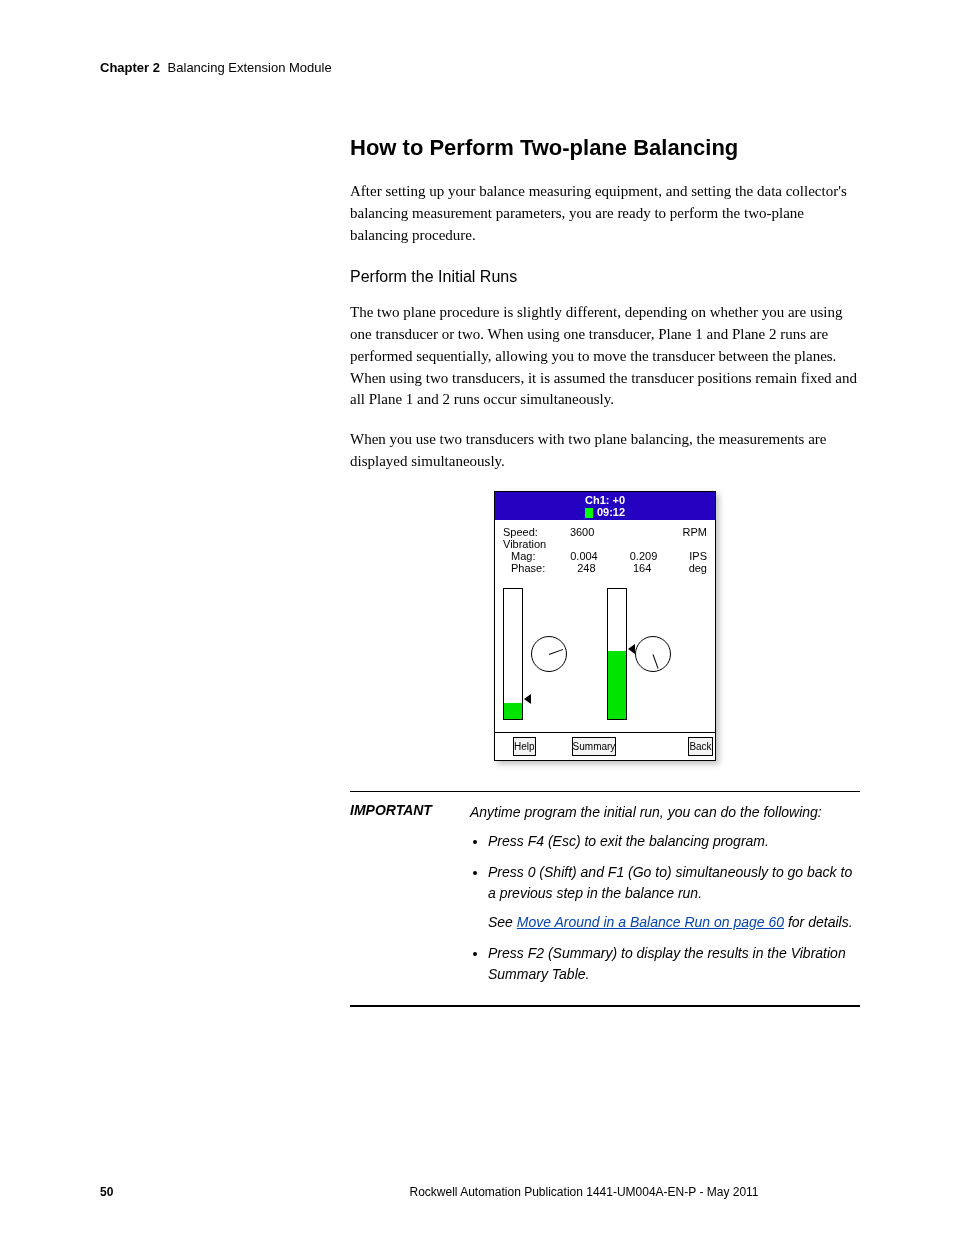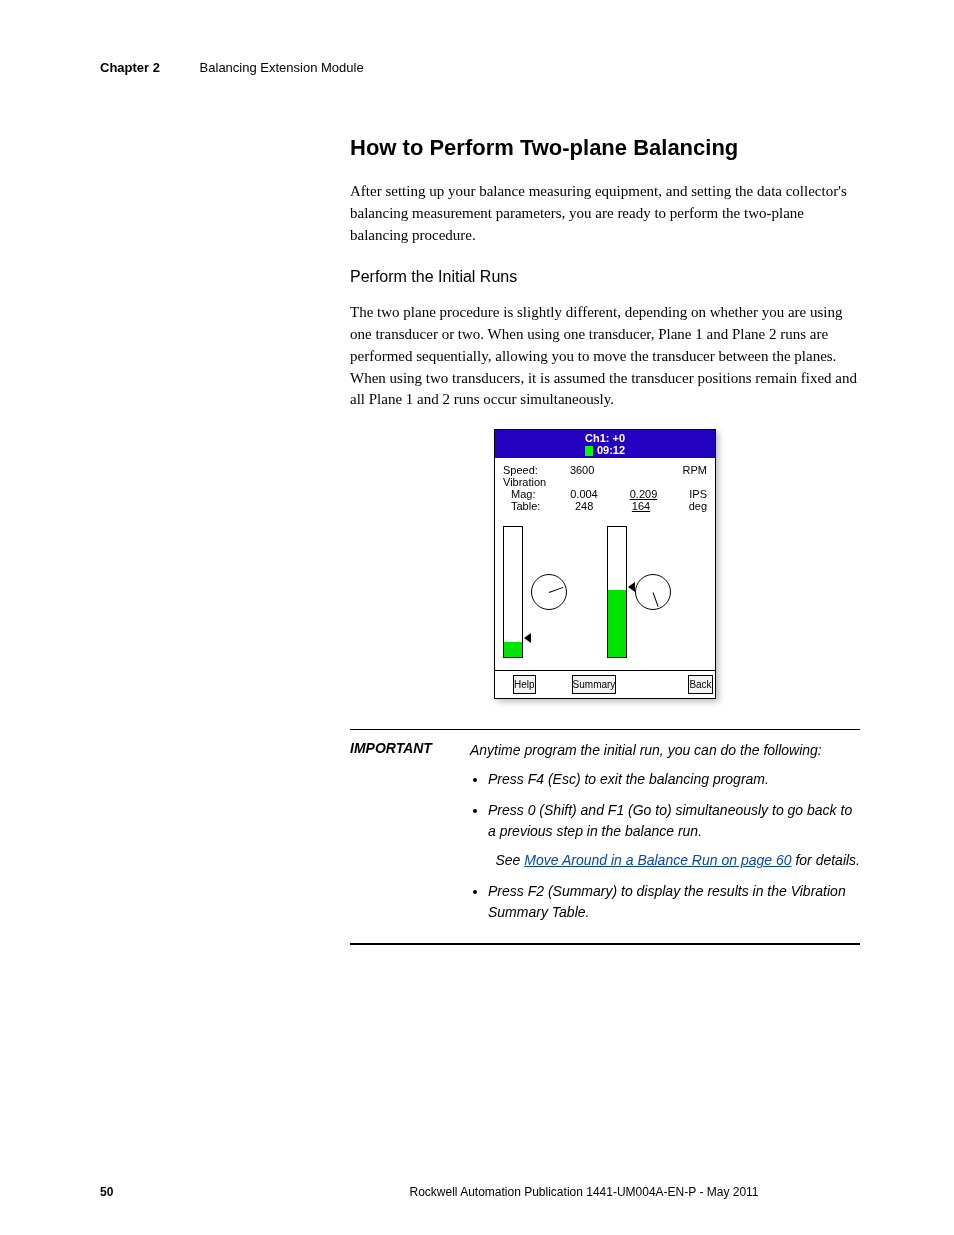--- a/index.html
+++ b/index.html
@@ -18,21 +18,21 @@
     box-sizing: border-box;
     height: 100%;
     position: relative;
   }
   .header {
     font-family: Arial, Helvetica, sans-serif;
     font-size: 13px;
     margin-bottom: 60px;
   }
   .header-chapter { font-weight: bold; }
-  .header-title { margin-left: 36px; }
+  .header-title { margin-left: 4px; }
   .content {
     margin-left: 250px;
     width: 510px;
   }
   h2.section {
     font-family: Arial, Helvetica, sans-serif;
     font-weight: bold;
     font-size: 22px;
     margin: 0 0 20px 0;
   }
@@ -65,21 +65,21 @@
     align-items: center;
     flex-direction: column;
   }
   .ss-title .batt {
     display:inline-block;width:8px;height:10px;background:#0f0;margin-right:4px;vertical-align:middle;
   }
   .ss-body { padding: 6px 8px 2px 8px; }
   .ss-row { display: flex; gap: 32px; }
   .ss-lbl { width: 54px; }
   .ss-v1 { width: 42px; }
-  .ss-v2 { width: 42px; text-decoration: underline; }
+  .ss-v2 { width: 42px; }
   .ss-un { width: 30px; }
   .ss-gauges {
     display: flex;
     height: 140px;
     padding: 8px 8px 8px 8px;
     gap: 4px;
   }
   .gauge-col { flex:1; display:flex; align-items:center; }
   .bar-wrap { width:18px; height:130px; border:1px solid #000; position:relative; margin-right:4px;}
   .bar-fill { position:absolute; bottom:0; left:0; right:0; background:#00e400;}
@@ -115,21 +115,21 @@
   }
   .callout-label {
     font-weight: bold;
     width: 120px;
     flex-shrink: 0;
     font-size: 14px;
   }
   .callout-body { flex: 1; line-height: 1.5; }
   .callout-body ul { margin: 8px 0 0 0; padding-left: 18px; }
   .callout-body li { margin-bottom: 10px; }
-  .callout-body .note { margin: 8px 0 10px 0; text-align: right; }
+  .callout-body .note { margin: 8px 0 10px 0; }
   a.xref { color: #0645ad; text-decoration: underline; }
   .footer {
     position:absolute;
     bottom: 36px;
     left: 100px;
     right: 86px;
     font-family: Arial, Helvetica, sans-serif;
     font-size: 12px;
     display:flex;
   }
@@ -147,20 +147,21 @@
 
   <div class="content">
     <h2 class="section">How to Perform Two-plane Balancing</h2>
 
     <p class="body-para">After setting up your balance measuring equipment, and setting the data collector's balancing measurement parameters, you are ready to perform the two-plane balancing procedure.</p>
 
     <div class="subhead">Perform the Initial Runs</div>
 
     <p class="body-para">The two plane procedure is slightly different, depending on whether you are using one transducer or two. When using one transducer, Plane 1 and Plane 2 runs are performed sequentially, allowing you to move the transducer between the planes. When using two transducers, it is assumed the transducer positions remain fixed and all Plane 1 and 2 runs occur simultaneously.</p>
 
+    <p class="body-para">When you use two transducers with two plane balancing, the measurements are displayed simultaneously.</p>
 
     <div class="screenshot">
       <div class="ss-title">
         <span>Ch1: +0</span>
         <span>
           <span class="batt"></span><span>09:12</span>
         </span>
       </div>
       <div class="ss-body">
         <div class="ss-row">
@@ -172,21 +173,21 @@
         <div class="ss-row">
           <span class="ss-lbl">Vibration</span>
         </div>
         <div class="ss-row">
           <span class="ss-lbl" style="padding-left:8px">Mag:</span>
           <span class="ss-v1">0.004</span>
           <span class="ss-v2">0.209</span>
           <span class="ss-un">IPS</span>
         </div>
         <div class="ss-row">
-          <span class="ss-lbl" style="padding-left:8px">Table:</span>
+          <span class="ss-lbl" style="padding-left:8px">Phase:</span>
           <span class="ss-v1">248</span>
           <span class="ss-v2">164</span>
           <span class="ss-un">deg</span>
         </div>
       </div>
       <div class="ss-gauges">
         <div class="gauge-col">
           <div class="bar-wrap">
             <div class="bar-fill" style="height:12%"></div>
             <div class="arrow-left" style="bottom:11%;right:-9px"></div>

